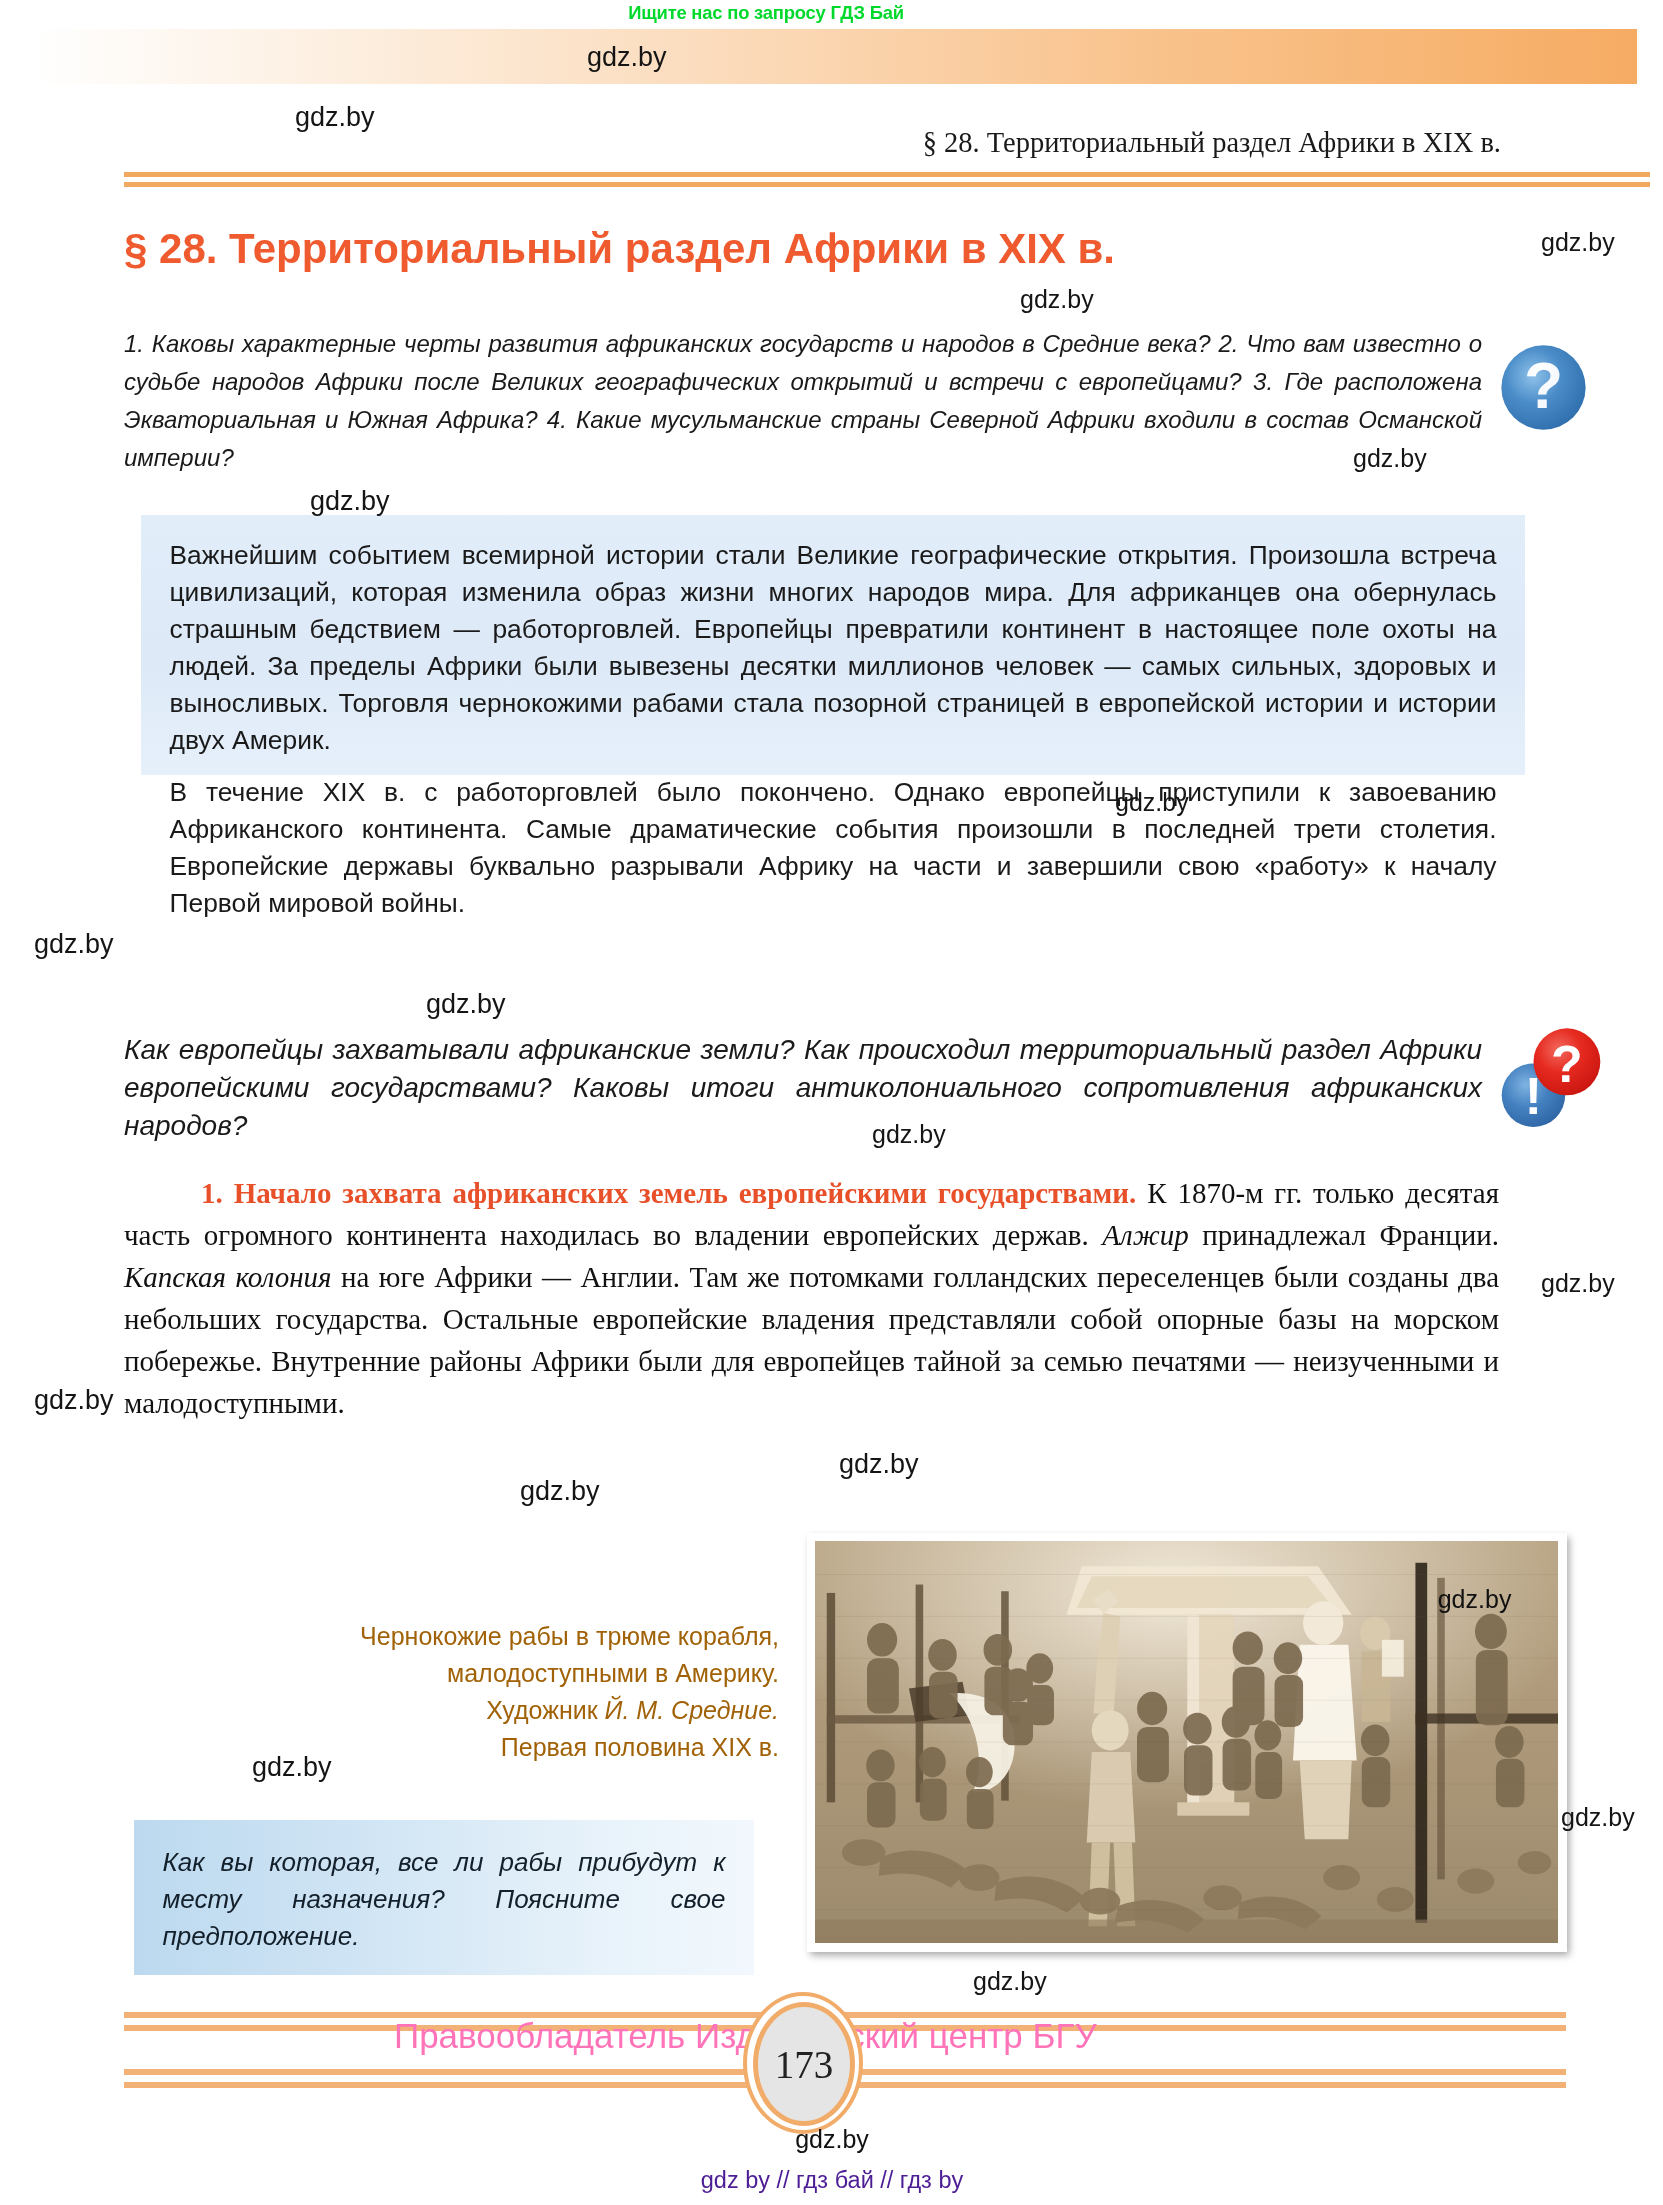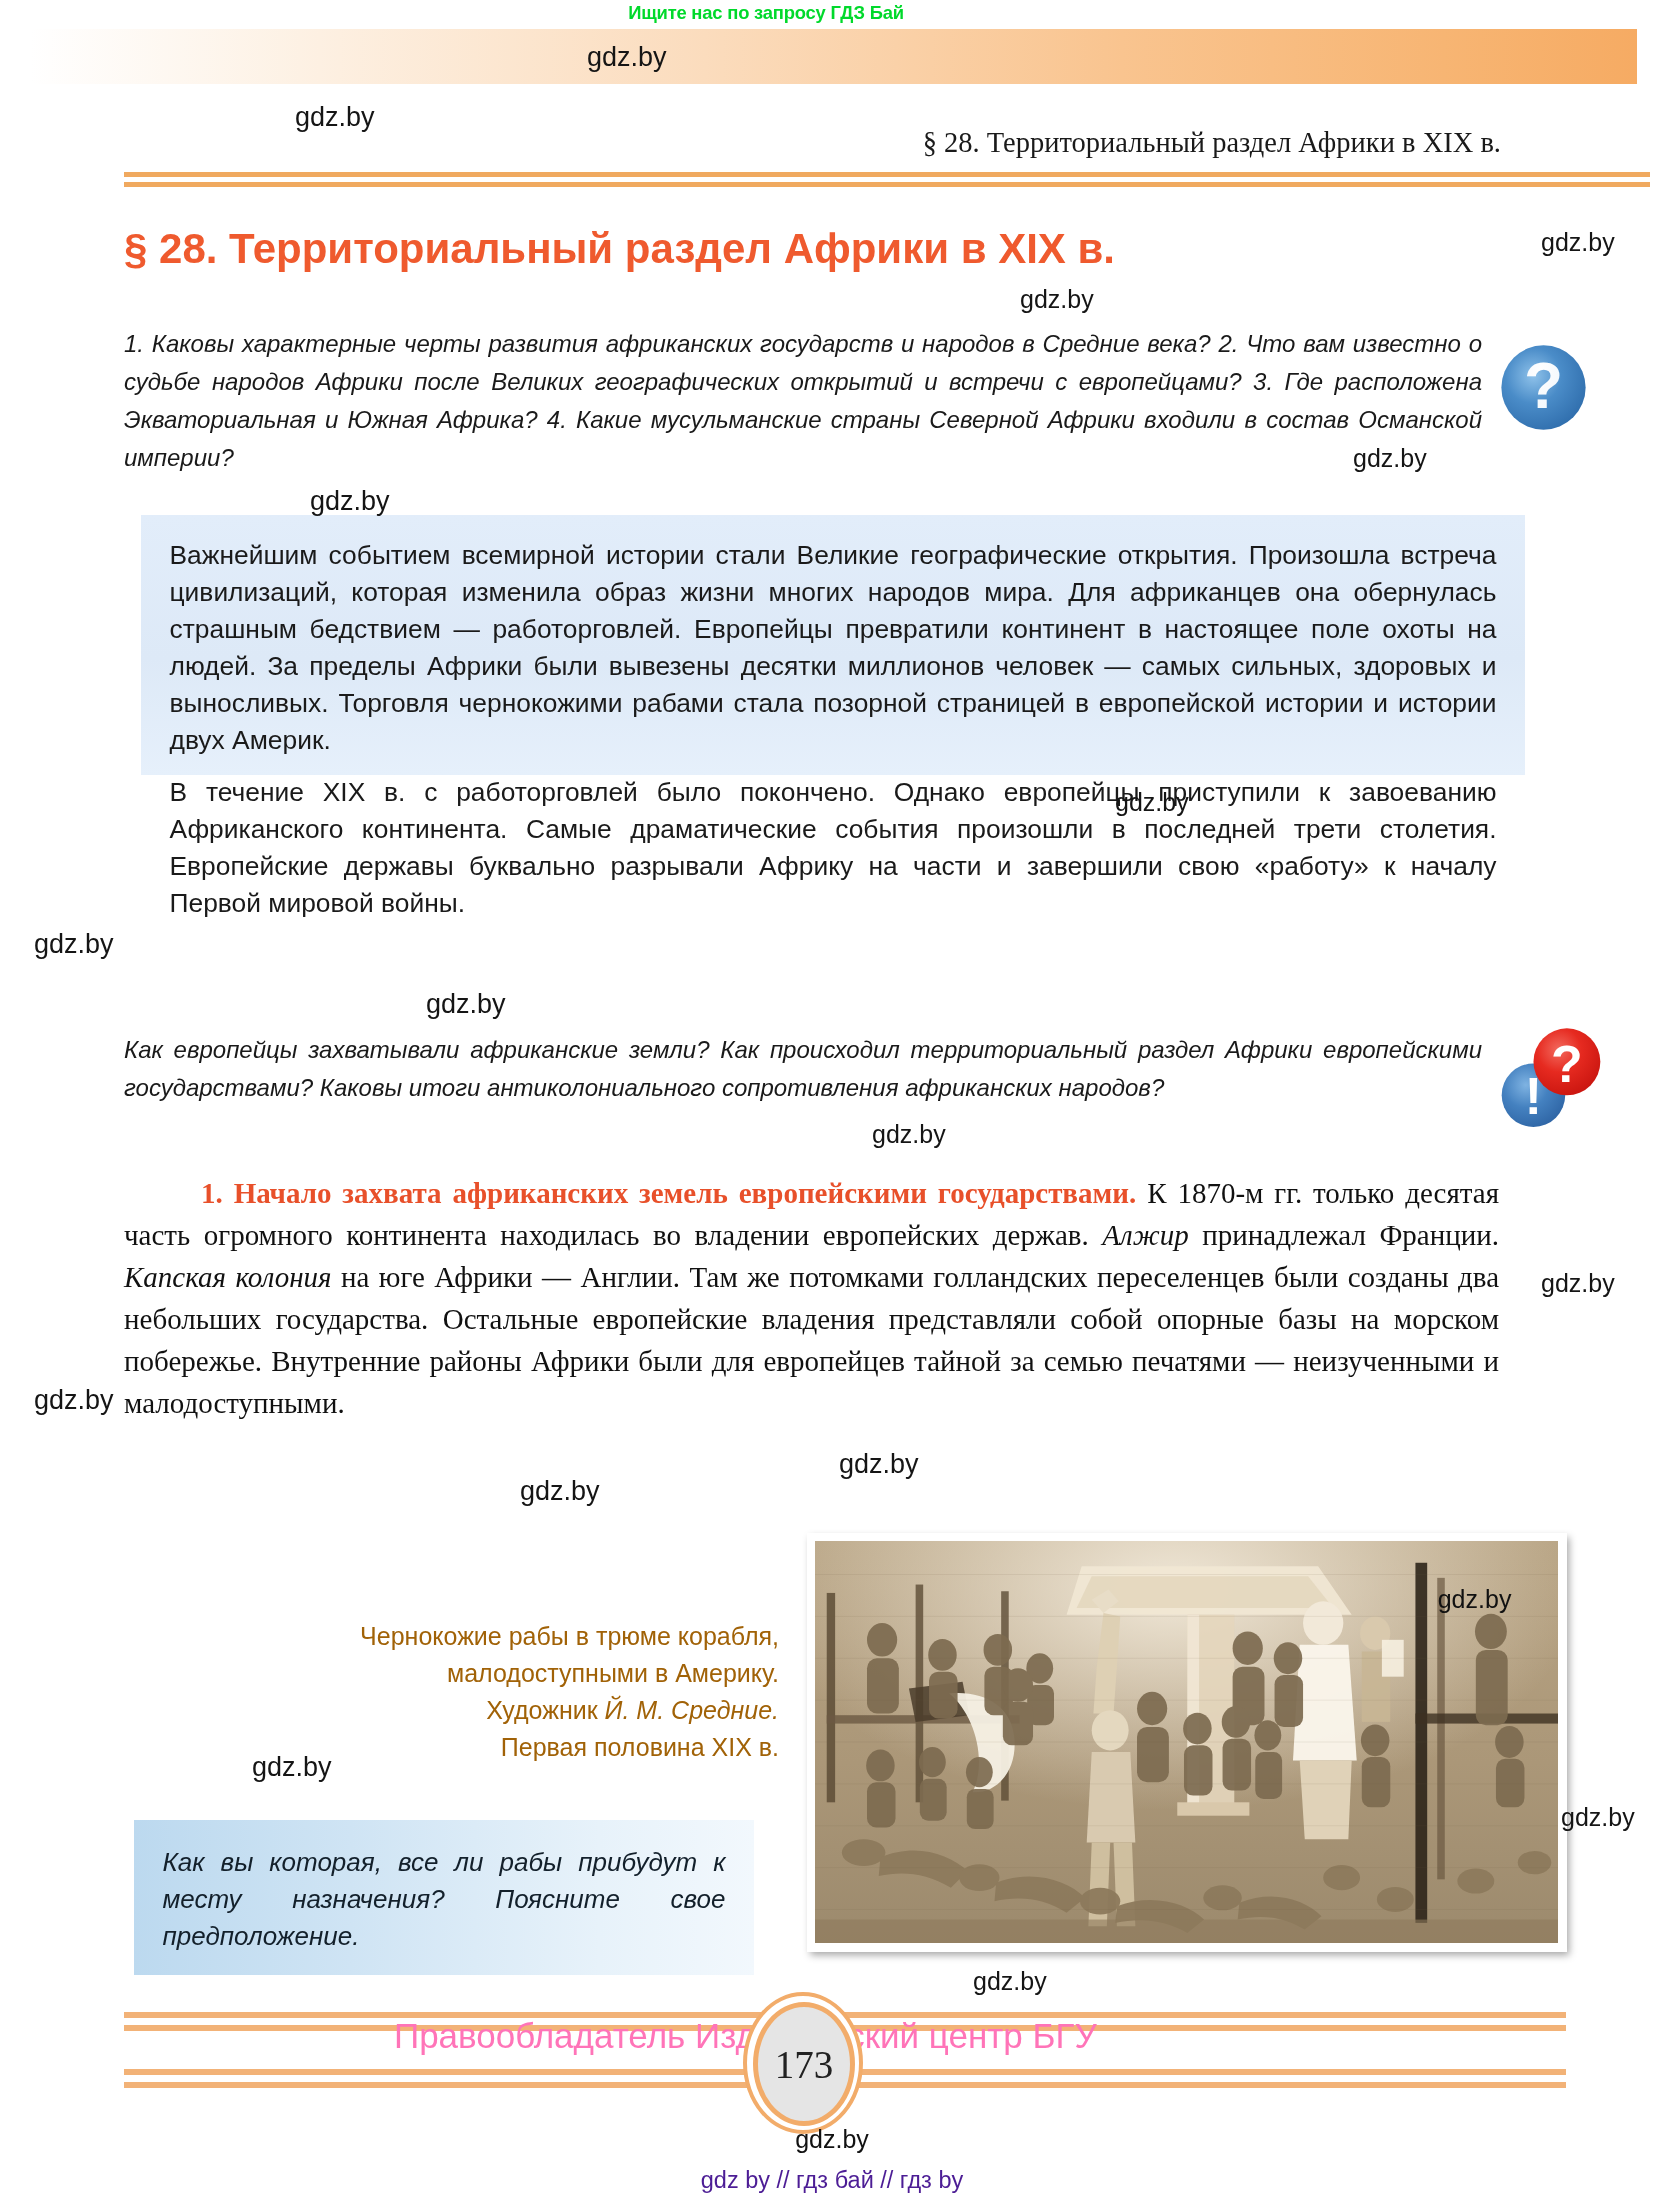--- a/index.html
+++ b/index.html
@@ -64,21 +64,21 @@
     font-family:"Liberation Sans", sans-serif;
     font-size:26.4px;line-height:37px;color:#1a1a1a;text-align:justify;
     margin:0 0 15px 0;
   }
   .bb-p:last-child{margin-bottom:16px;}
 
   
   .guide{
     position:absolute;left:124px;top:1031px;width:1358px;
     font-family:"Liberation Sans", sans-serif;
-    font-style:italic;font-size:24px;line-height:38px;
+    font-style:italic;font-size:28px;line-height:38px;
     color:#1a1a1a;text-align:justify;
   }
 
   
   .sec{
     position:absolute;left:124px;top:1172px;width:1375px;
     font-family:"Liberation Serif", serif;
     font-size:29px;line-height:42px;color:#111111;text-align:justify;
     text-indent:77px;
   }

